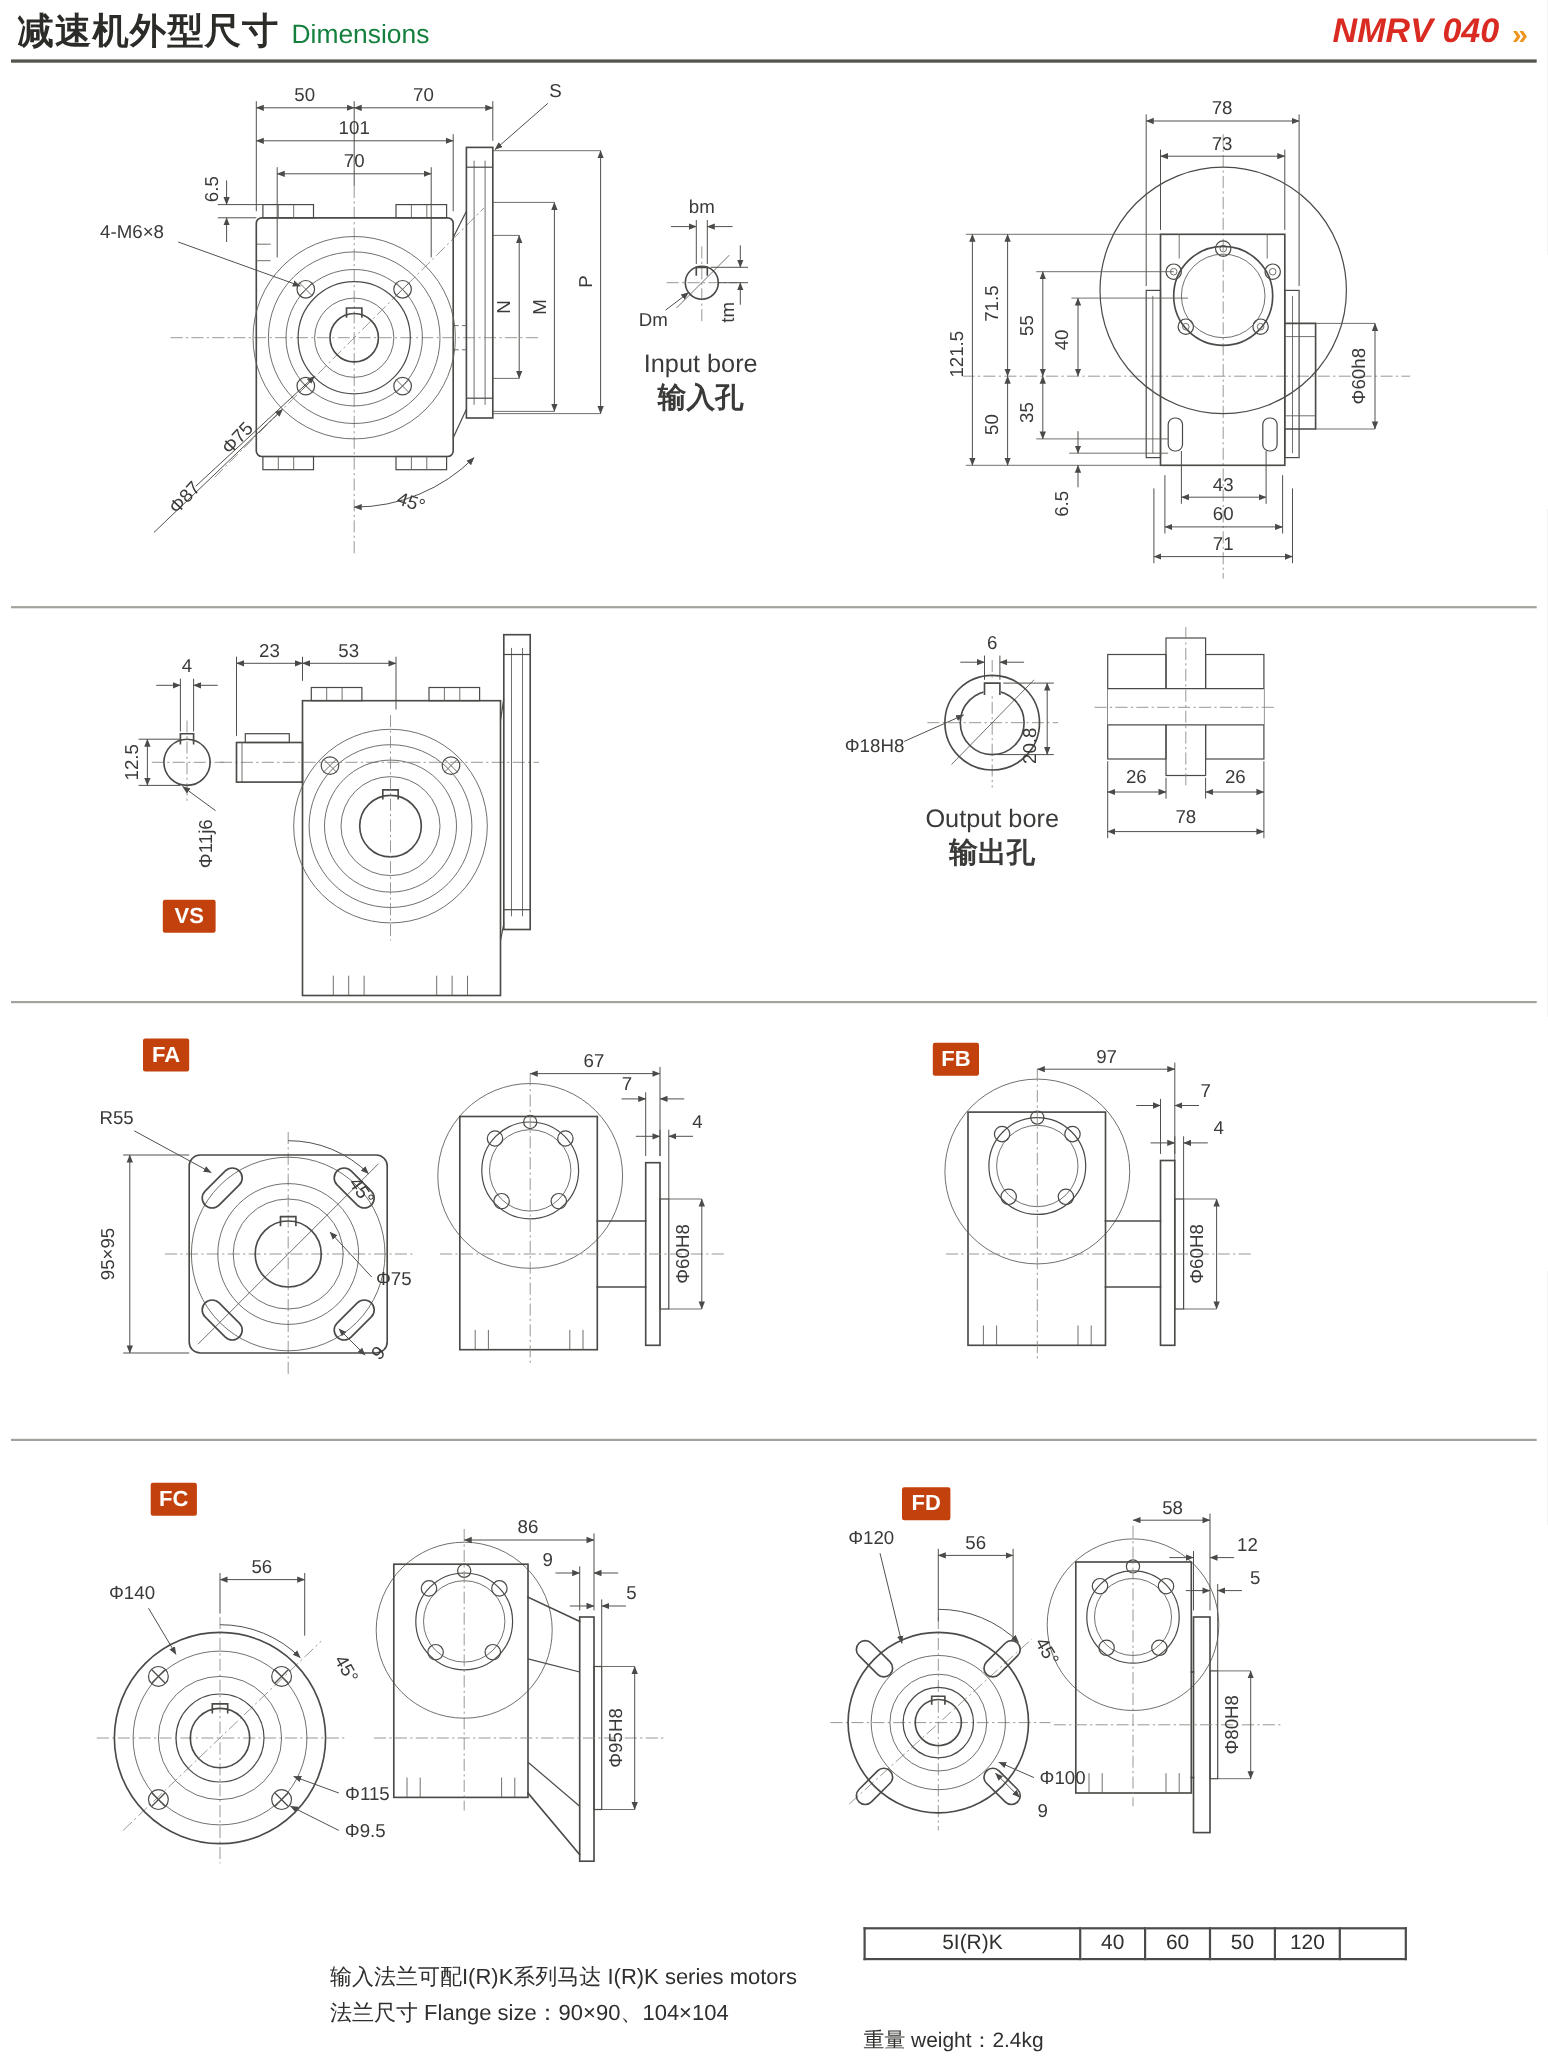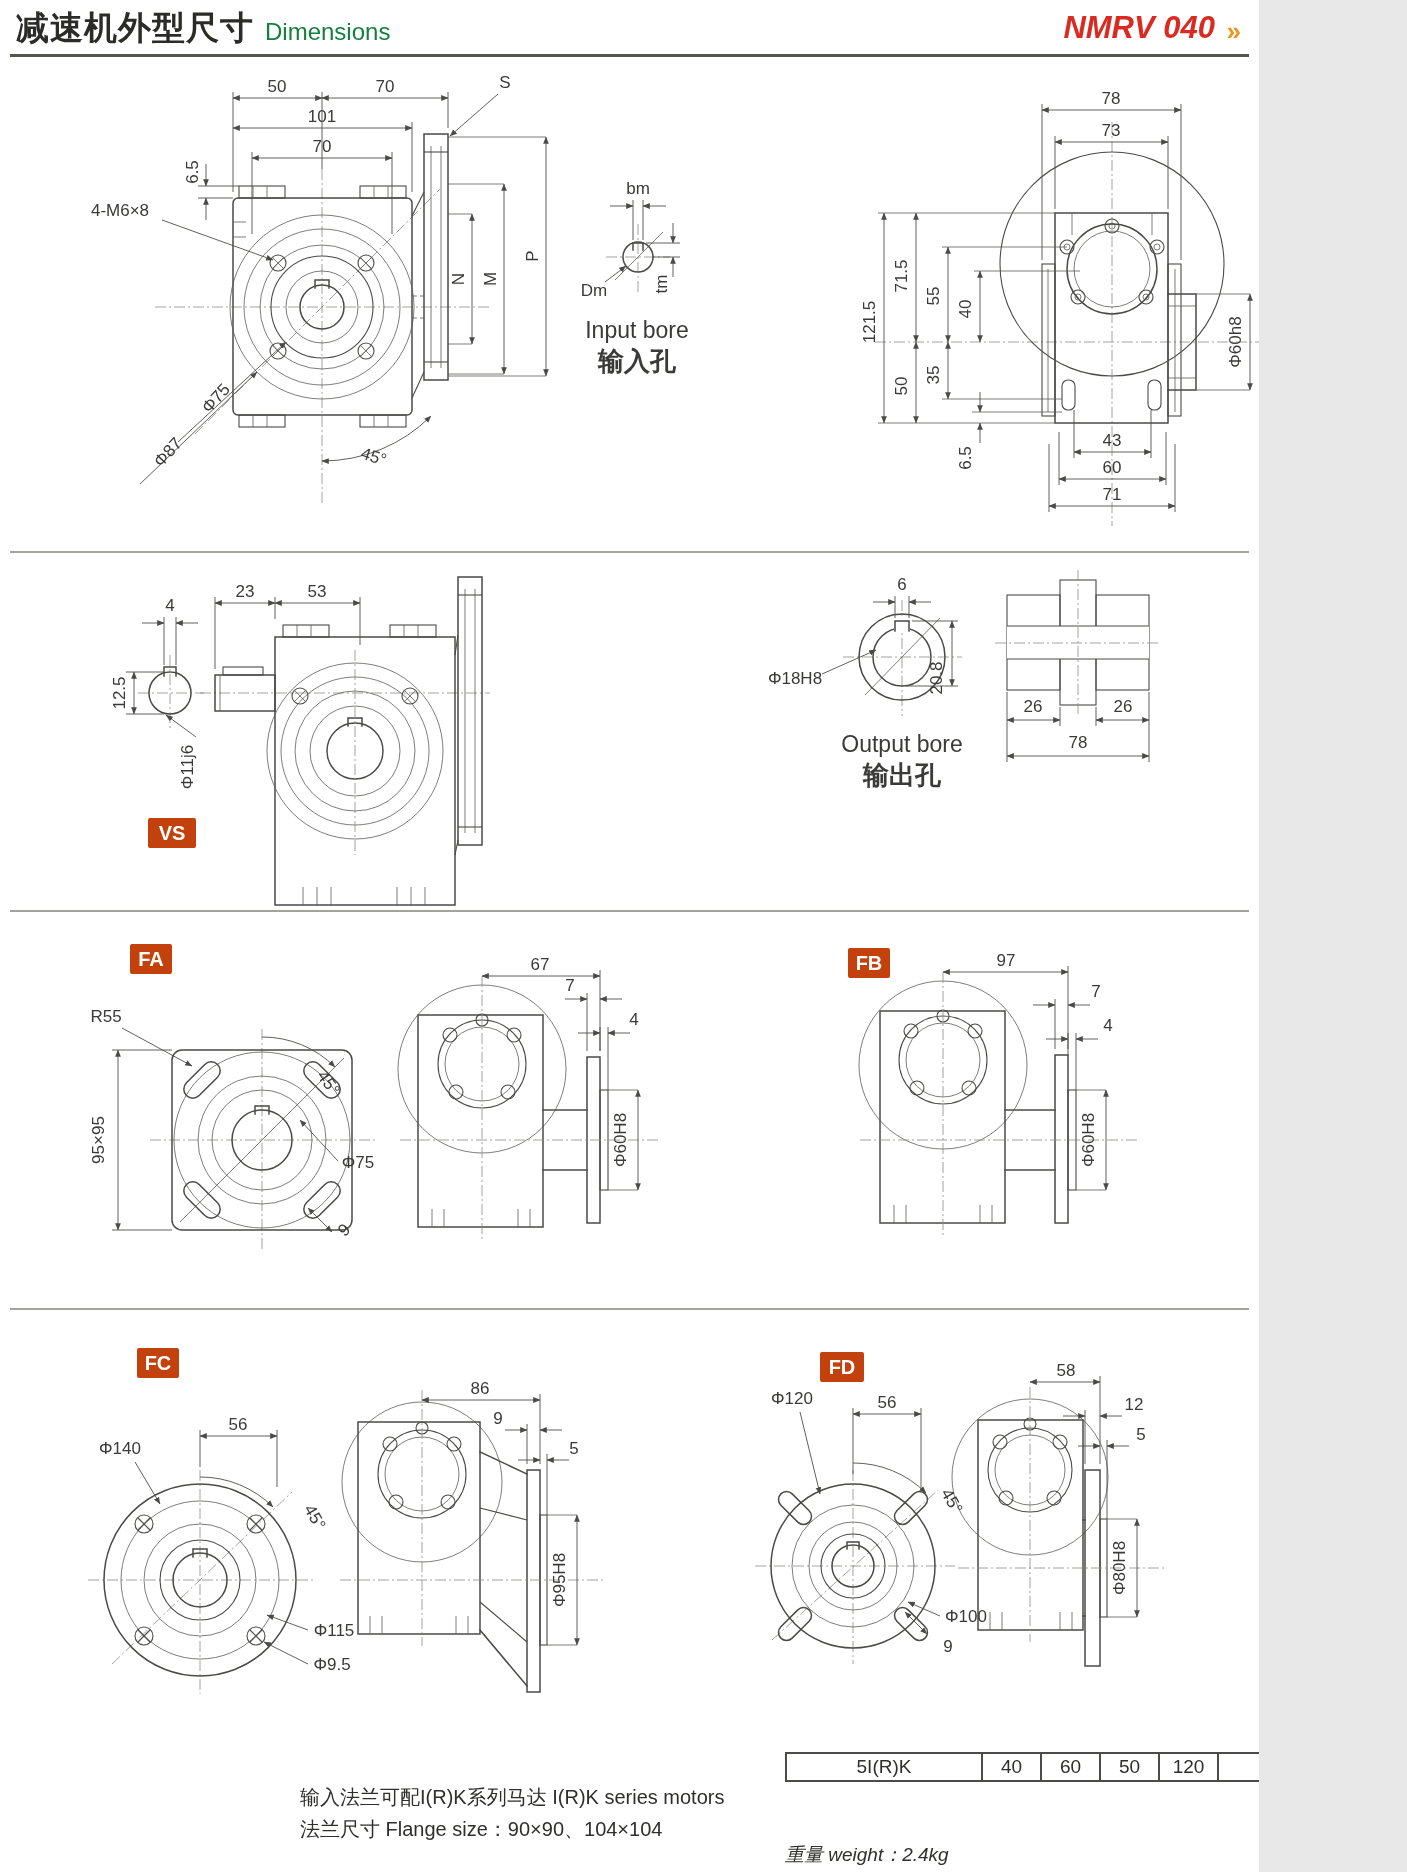--- a/index.html
+++ b/index.html
@@ -1,16 +1,16 @@
 <!DOCTYPE html>
 <html><head>
 <meta charset="utf-8">
 <style>
   html,body{margin:0;padding:0;background:#e8e8e8;}
-  #page{position:relative;width:1259px;height:1872px;background:#ffffff;overflow:hidden;
+  #page{position:relative;width:1407px;height:1872px;background:#ffffff;overflow:hidden;
         font-family:"Liberation Sans",sans-serif;}
   .hdr-cn{position:absolute;left:16px;top:6px;font-size:33px;font-weight:bold;color:#2b2b28;letter-spacing:1px;}
   .hdr-en{position:absolute;left:265px;top:18px;font-size:24px;color:#15803d;}
   .hdr-model{position:absolute;right:44px;top:10px;font-size:31px;font-weight:bold;font-style:italic;color:#d92b21;margin-left:20px;}
   .hdr-arrow{position:absolute;right:18px;top:16px;font-size:26px;font-weight:bold;color:#ef941d;}
   .rule-thick{position:absolute;left:10px;right:10px;height:3px;background:#55554e;}
   .rule-thin{position:absolute;left:10px;right:10px;height:2px;background:#a3a39d;}
   svg{position:absolute;overflow:visible;}
   svg text{font-family:"Liberation Sans",sans-serif;font-size:17px;fill:#3a3a38;text-anchor:middle;}
   svg text.big{font-size:23px;}
@@ -20,21 +20,21 @@
   .tn{stroke:#5c5c58;stroke-width:0.8;fill:none;}
   .dm{stroke:#4e4e4a;stroke-width:0.9;fill:none;}
   .cl{stroke:#8a8a86;stroke-width:0.8;fill:none;stroke-dasharray:11 3 2 3;}
   .dsh{stroke-dasharray:5 3;}
   .badge{position:absolute;background:#c2410c;color:#ffffff;font-weight:bold;font-size:20px;
          display:flex;align-items:center;justify-content:center;border-radius:2px;}
   .note{position:absolute;font-size:20px;color:#2f2f2d;}
   .mtab{position:absolute;left:785px;top:1752px;border-collapse:collapse;table-layout:fixed;width:492px;}
   .mtab td{border:2px solid #4b4b49;text-align:center;font-size:19px;color:#2f2f2d;padding:0;height:26px;}
   .mtab td.hd{background:#cfe9f3;height:30px;}
-  .weight{position:absolute;left:785px;top:1842px;font-size:19px;color:#2f2f2d;font-style:italic;}
+  .weight{position:absolute;left:785px;top:1842px;font-size:19px;color:#2f2f2d;}
 </style>
 </head>
 <body>
 
 <div id="page">
 
   <div class="hdr-cn">减速机外型尺寸</div>
   <div class="hdr-en">Dimensions</div>
   <div class="hdr-model">NMRV 040</div>
   <div class="hdr-arrow">»</div>

